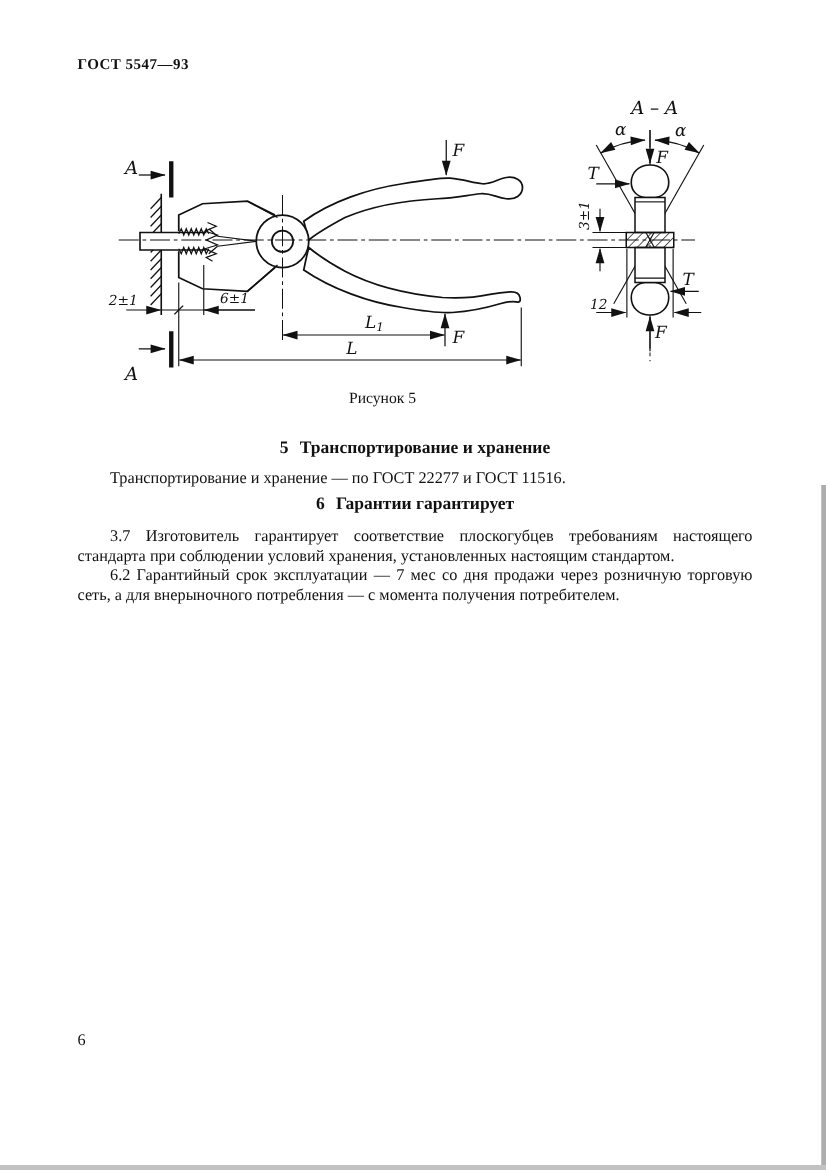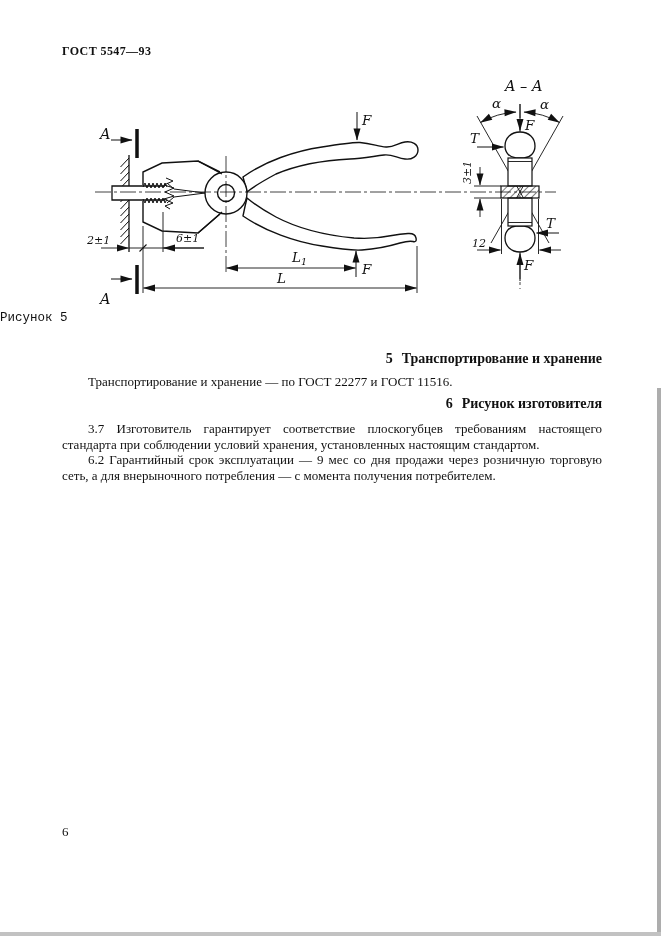--- a/index.html
+++ b/index.html
@@ -3,23 +3,23 @@
 <meta charset="utf-8">
 <style>
   html,body{margin:0;padding:0;}
   body{
     width:661px;height:936px;position:relative;background:#ffffff;
     font-family:"Liberation Serif", serif;color:#111;overflow:hidden;
   }
   .abs{position:absolute;}
   #doc-header{left:62px;top:44px;font-weight:bold;font-size:12px;letter-spacing:.4px;}
   #figure-wrap{left:0;top:0;width:661px;height:330px;}
-  #figure-caption{left:0;top:311px;width:612px;text-align:left;font-size:12.5px;font-family:Liberation Mono, monospace;}
+  #figure-caption{left:0;top:311px;width:612px;text-align:center;font-size:12.5px;}
   .text-block{left:62px;width:540px;font-size:13px;line-height:15.5px;text-align:justify;}
-  .sec-heading{font-weight:bold;font-size:14px;text-align:right;}
+  .sec-heading{font-weight:bold;font-size:14px;text-align:center;}
   .sec-heading .num{margin-right:9px;}
   .para{text-indent:26px;}
   #page-number{left:62px;top:824px;font-size:13px;}
   .edge-right{right:0;top:388px;width:4px;height:548px;background:#adadad;}
   .edge-bottom{left:0;top:932px;width:661px;height:4px;background:#c2c2c2;}
   svg text{fill:#111;}
   .dim-t{font-family:"DejaVu Serif",serif;font-style:italic;font-size:11px;}
   .lbl-t{font-family:"DejaVu Serif",serif;font-style:italic;font-size:13.5px;}
   .big-t{font-family:"DejaVu Serif",serif;font-style:italic;font-size:14.5px;}
 </style>
@@ -176,23 +176,23 @@
 
 <div id="figure-caption" class="abs">Рисунок 5</div>
 
 <div class="abs text-block sec-heading" style="top:351px">
   <span class="num">5</span><span>Транспортирование и хранение</span>
 </div>
 
 <div class="abs text-block para" style="top:374px">Транспортирование и хранение — по ГОСТ 22277 и ГОСТ 11516.</div>
 
 <div class="abs text-block sec-heading" style="top:396px">
-  <span class="num">6</span><span>Рисунок изготовителя</span>
+  <span class="num">6</span><span>Гарантии гарантирует</span>
 </div>
 
 <div class="abs text-block para" style="top:421px">3.7 Изготовитель гарантирует соответствие плоскогубцев требованиям настоящего стандарта при соблюдении условий хранения, установленных настоящим стандартом.</div>
 
-<div class="abs text-block para" style="top:452px">6.2 Гарантийный срок эксплуатации — 9 мес со дня продажи через розничную торговую сеть, а для внерыночного потребления — с момента получения потребителем.</div>
+<div class="abs text-block para" style="top:452px">6.2 Гарантийный срок эксплуатации — 7 мес со дня продажи через розничную торговую сеть, а для внерыночного потребления — с момента получения потребителем.</div>
 
 <div id="page-number" class="abs">6</div>
 
 <div class="abs edge-right"></div>
 <div class="abs edge-bottom"></div>
 
 </body></html>

